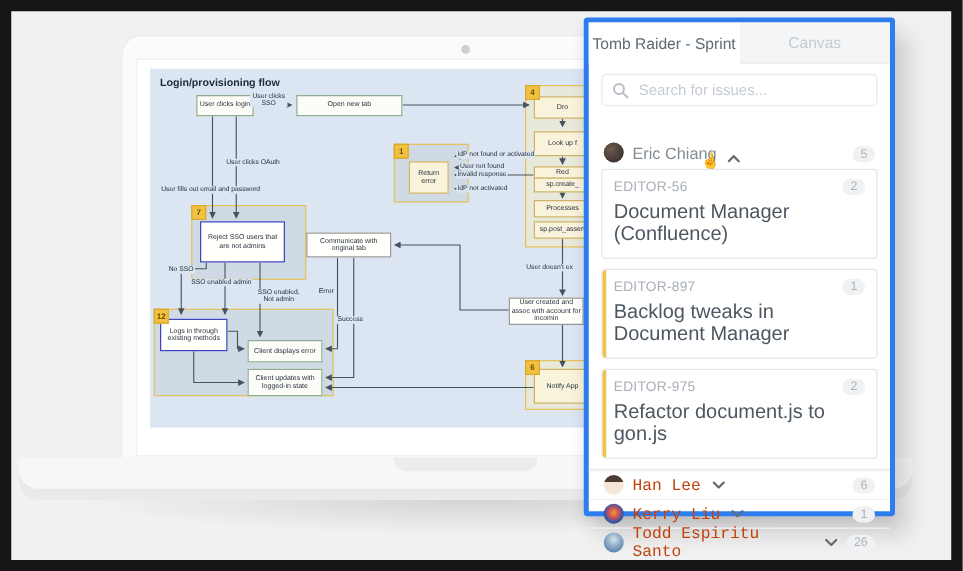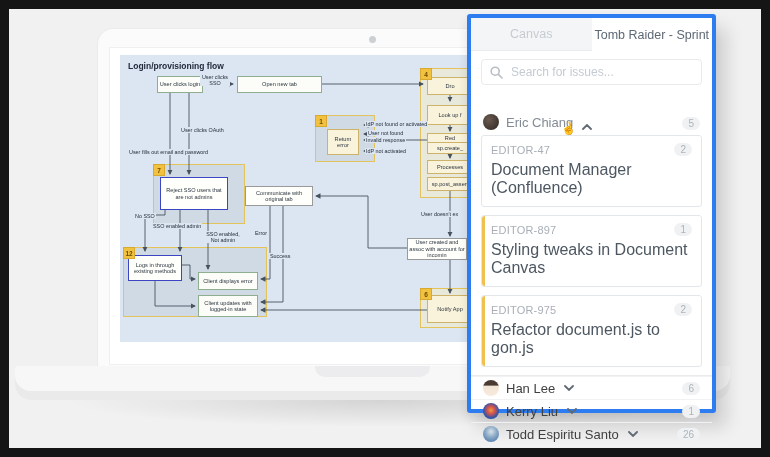--- a/index.html
+++ b/index.html
@@ -69,21 +69,21 @@
   .card{position:relative;border:1px solid #e4e7ea;border-radius:3px;background:#fff;
         padding:7px 9px 9px;margin-bottom:8px;}
   .card.accent::before{content:'';position:absolute;left:0;top:0;bottom:0;width:3px;background:#f0c14e;
         border-radius:3px 0 0 3px;}
   .crow{display:flex;align-items:center;}
   .ckey{font-size:11px;color:#a8afb7;letter-spacing:.2px;}
   .ctitle{font-size:16px;color:#4d5761;margin-top:5px;}
   .listsep{height:1px;background:#e9ebed;margin:2px 0 0;}
   .urow{display:flex;align-items:center;gap:7px;padding:4px 12px;border-top:1px solid #f1f2f3;height:23px;}
   .urow:first-of-type{border-top:0;}
-  .urow .uname{font-size:13px;color:#404040;}
+  .urow .uname{font-size:13px;color:#c2410c;font-family:Liberation Mono, monospace;}
   .chev{flex:0 0 10px;margin-left:2px;}
 </style>
 </head>
 <body>
 
 <div class="stage">
 
   <div class="bezel"></div>
   <div class="camera"></div>
   <div class="screen"></div>
@@ -165,22 +165,22 @@
     <div class="el nw" style="left:32px;top:168px">SSO enabled admin</div>
     <div class="el" style="left:82px;top:176px;width:42px">SSO enabled,
 Not admin</div>
     <div class="el nw" style="left:134px;top:175px">Error</div>
     <div class="el nw" style="left:149px;top:198px">Success</div>
     <div class="el nw" style="left:300px;top:156px">User doesn't ex</div>
   </div>
 
   <div class="panel">
     <div class="tabs">
+      <div class="tab active">Tomb Raider - Sprint</div>
       <div class="tab inactive">Canvas</div>
-      <div class="tab active">Tomb Raider - Sprint</div>
     </div>
 
     <div class="search">
       <svg width="13" height="13" viewBox="0 0 13 13">
         <circle cx="5.2" cy="5.2" r="4" fill="none" stroke="#b7bec6" stroke-width="1.6"></circle>
         <line x1="8.4" y1="8.4" x2="12" y2="12" stroke="#b7bec6" stroke-width="1.6" stroke-linecap="round"></line>
       </svg>
       <input placeholder="Search for issues..." style="">
     </div>
 
@@ -191,31 +191,31 @@
         <svg class="chev" width="10" height="6" viewBox="0 0 10 6">
           <path d="M1,5 L5,1 L9,5" fill="none" stroke="#5f6a74" stroke-width="1.8" stroke-linecap="round"></path>
         </svg>
         <span class="badge">5</span>
         <span class="cursorglyph">☝</span>
       </div>
 
       <div class="cards">
         <div class="card">
           <div class="crow">
-            <span class="ckey">EDITOR-47</span>
+            <span class="ckey">EDITOR-56</span>
             <span class="badge">2</span>
           </div>
           <div class="ctitle">Document Manager (Confluence)</div>
         </div>
         <div class="card accent">
           <div class="crow">
             <span class="ckey">EDITOR-897</span>
             <span class="badge">1</span>
           </div>
-          <div class="ctitle">Styling tweaks in Document Canvas</div>
+          <div class="ctitle">Backlog tweaks in Document Manager</div>
         </div>
         <div class="card accent">
           <div class="crow">
             <span class="ckey">EDITOR-975</span>
             <span class="badge">2</span>
           </div>
           <div class="ctitle">Refactor document.js to gon.js</div>
         </div>
       </div>
 

